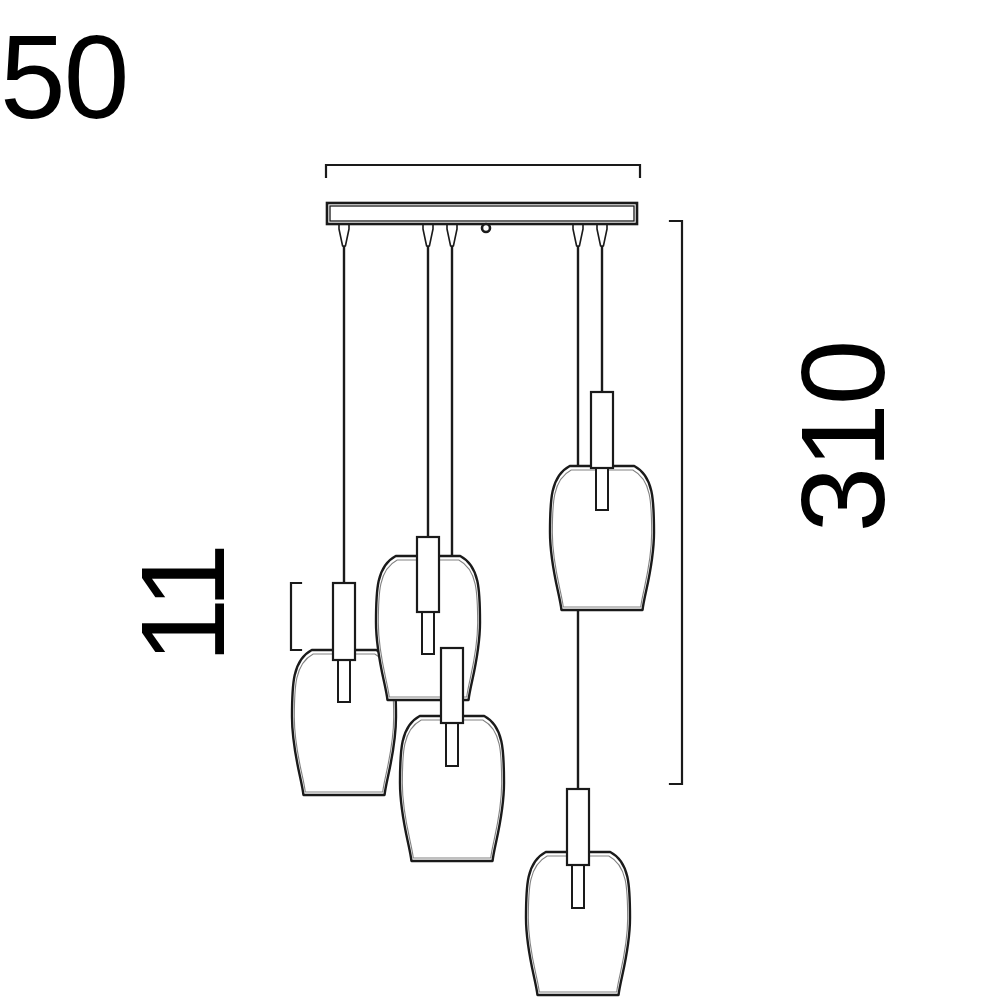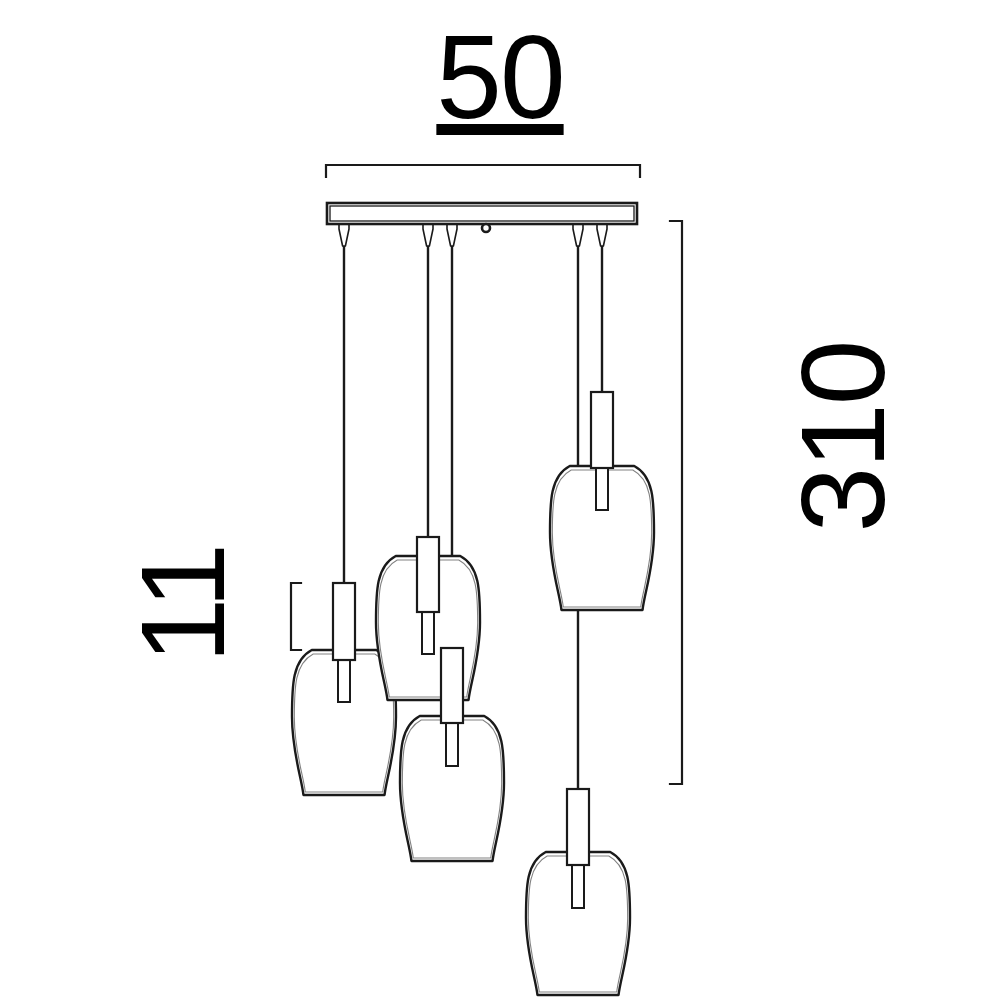--- a/index.html
+++ b/index.html
@@ -31,24 +31,23 @@
     font-family: "Liberation Sans", sans-serif;
     font-weight: 400;
     line-height: 1;
     white-space: nowrap;
     user-select: none;
   }
   #label-width {
     left: 0;
     top: 18px;
     width: 1000px;
-    text-align: center;
+    text-align: left;
     font-size: 118px;
     letter-spacing: -2px;
-    text-decoration: underline;
   }
   #label-height {
     left: 713px;
     top: 378px;
     font-size: 118px;
     letter-spacing: -2px;
     transform: rotate(-90deg);
     transform-origin: 50% 50%;
     width: 260px;
     text-align: center;

